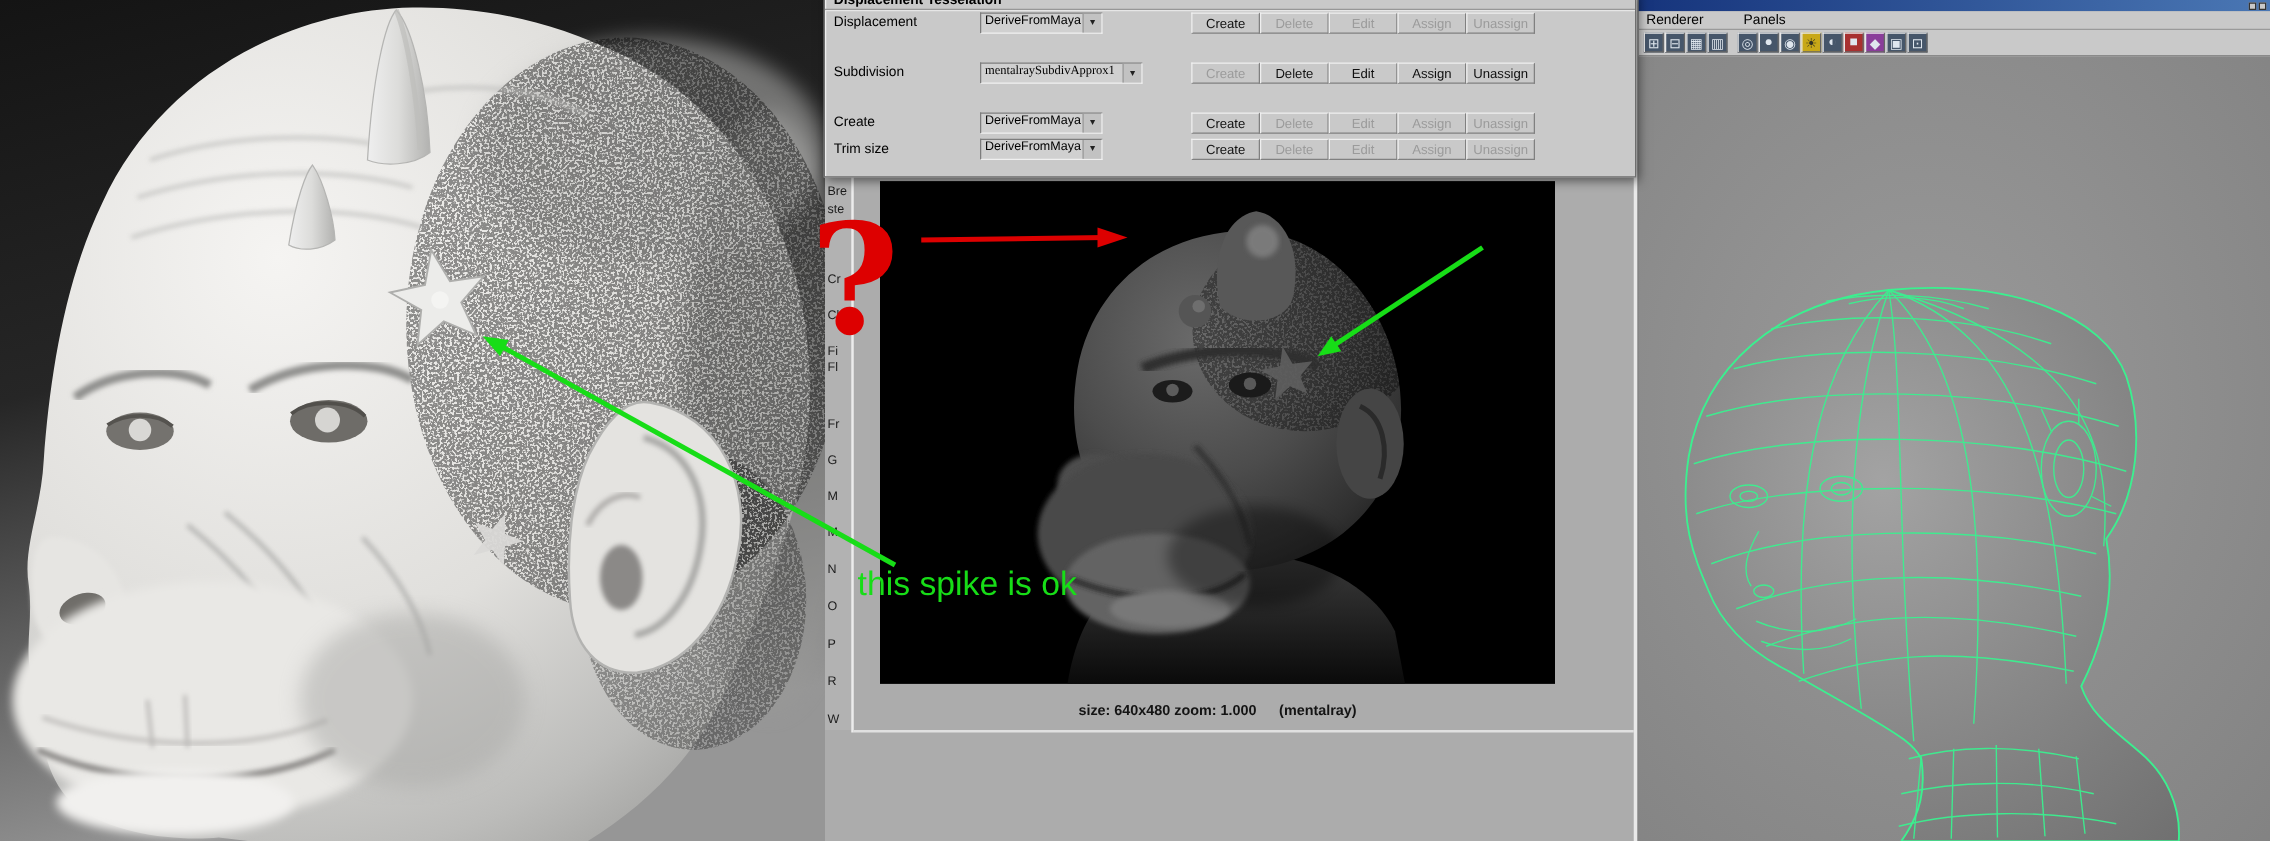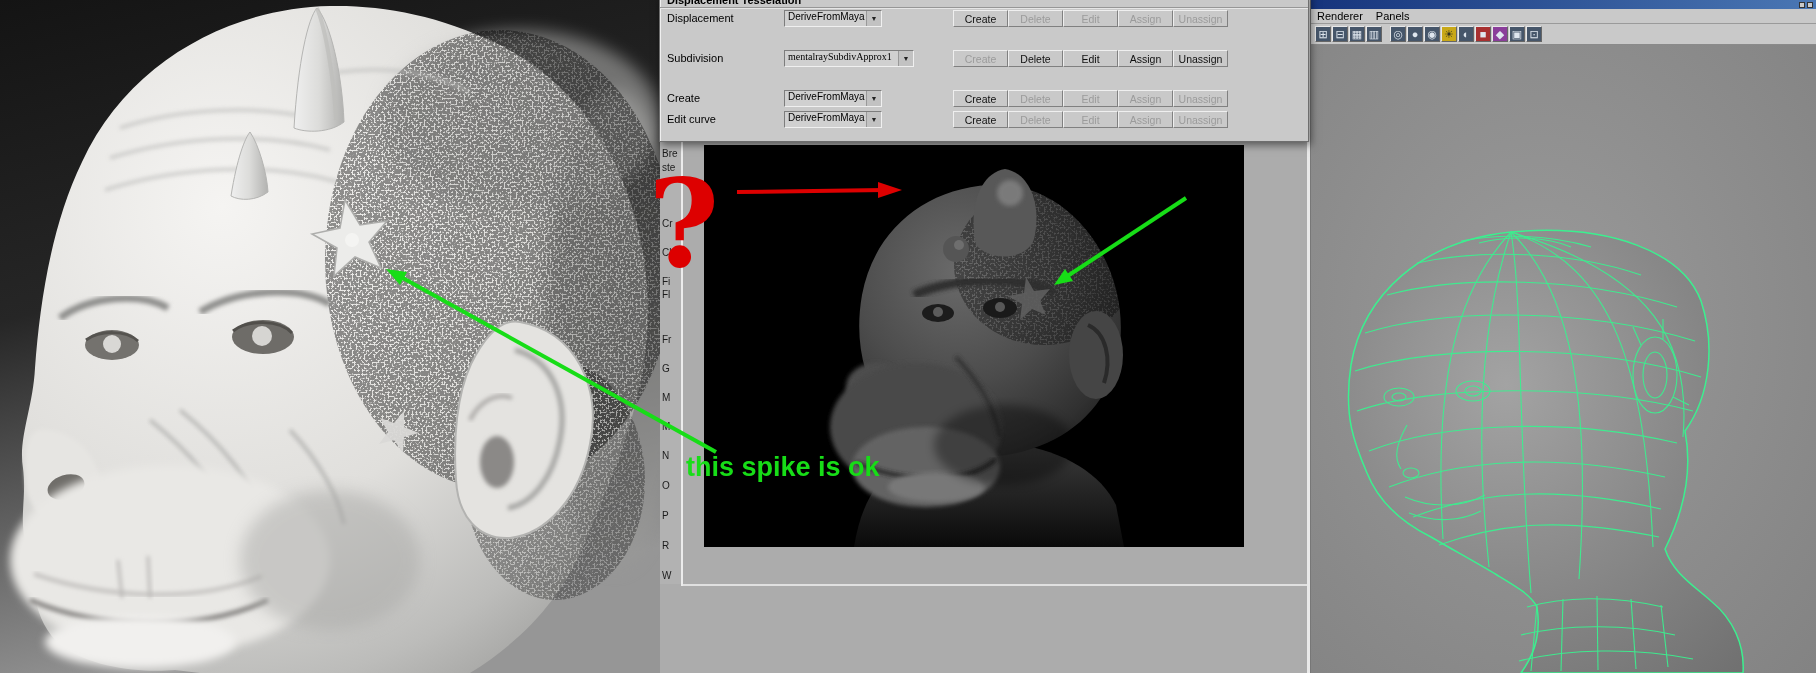--- a/index.html
+++ b/index.html
@@ -38,39 +38,39 @@
   .btnrow { position:absolute; left:293px; top:1px; display:flex; }
   .dbtn { width:55px; height:17px; background:#c9c9c9; border:1px solid; border-color:#efefef #808080 #808080 #efefef;
           font-size:10.5px; font-family:inherit; color:#101010; text-align:center; padding:0; }
   .dbtn.disabled { color:#9b9b9b; }
 
   
   .right { position:absolute; left:1310px; top:0; width:506px; height:673px; z-index:1; border-left:1px solid #777; }
   .rtitle { height:9px; background:linear-gradient(90deg,#16347c,#4a77b4); display:flex; justify-content:flex-end;
             align-items:center; gap:2px; padding:0 3px; }
   .tctl { width:6px; height:6px; background:#c9c9c9; border:1px solid #333; }
-  .rmenu { height:15px; background:#c9c9c9; display:flex; gap:13px; padding-left:6px; font-size:11px;
+  .rmenu { height:15px; background:#c9c9c9; display:flex; gap:32px; padding-left:6px; font-size:11px;
            align-items:center; border-bottom:1px solid #9a9a9a; color:#000; }
   .rmenu span { cursor:default; }
   .rtool { height:21px; background:#c9c9c9; display:flex; gap:1px; padding-left:4px; align-items:center;
            border-bottom:1px solid #8a8a8a; }
   .ticon { width:16px; height:16px; display:flex; align-items:center; justify-content:center; font-size:11px;
            color:#dfe6ee; background:#46566a; border:1px solid; border-color:#e8e8e8 #666 #666 #e8e8e8; }
   .ticon.gap { margin-right:7px; }
   .ticon.yellow { background:#c8a818; color:#332; }
   .ticon.red { background:#a83030; }
   .ticon.violet { background:#8a3d9a; }
   .rview { position:absolute; left:0; top:45px; width:506px; height:628px; }
 
   
   .ann { position:absolute; left:0; top:0; z-index:50; pointer-events:none; }
   .qmark { position:absolute; left:648px; top:162px; z-index:60; color:#dd0000;
            font-family:"DejaVu Serif", serif; font-weight:900; font-size:122px; line-height:1; pointer-events:none; }
   .note { position:absolute; left:686px; top:452px; z-index:60; color:#17dd17;
-          font-weight:700; font-size:27px; pointer-events:none; }
+          font-weight:400; font-size:27px; pointer-events:none; }
 </style>
 </head>
 <body>
 
 <div class="canvas">
 
   <div class="left-viewport">
     <svg width="660" height="673" viewBox="0 0 660 673">
       <defs>
         <linearGradient id="lbg" x1="0" y1="0" x2="0.25" y2="1">
@@ -217,20 +217,24 @@
         <path d="M384,180 C402,188 408,214 400,238" stroke="#2a2a2a" stroke-width="4" fill="none"></path>
         <path d="M272,100 C264,62 276,28 301,24 C326,28 338,60 330,94 C324,114 288,118 272,100 Z" fill="#585858"></path>
         <circle cx="306" cy="48" r="13" fill="#7a7a7a" filter="url(#db2)"></circle>
         <circle cx="252" cy="104" r="13" fill="#555"></circle>
         <circle cx="255" cy="100" r="5" fill="#6e6e6e"></circle>
         <polygon points="322,132 330,146 346,144 336,156 342,170 328,164 316,175 318,159 304,151 320,148" fill="#5e5e5e" opacity=".9"></polygon>
         <ellipse cx="300" cy="300" rx="70" ry="40" fill="#000" opacity=".35" filter="url(#db5)"></ellipse>
       </svg>
     </div>
 
+    <div class="status">
+      <span>size: 640x480 zoom: 1.000</span>
+      <span>(mentalray)</span>
+    </div>
   </div>
 
   <div class="dialog">
     <div class="dsec" style="top:0">Displacement Tesselation</div>
 
     <div class="drow" style="top:16px">
       <span class="dlabel">Displacement</span>
       <div class="combo">
         <span class="combo-text">DeriveFromMaya</span>
         <span class="combo-arrow">▼</span>
@@ -270,21 +274,21 @@
       <div class="btnrow">
         <button class="dbtn">Create</button>
         <button class="dbtn disabled">Delete</button>
         <button class="dbtn disabled">Edit</button>
         <button class="dbtn disabled">Assign</button>
         <button class="dbtn disabled">Unassign</button>
       </div>
     </div>
 
     <div class="drow" style="top:117px">
-      <span class="dlabel">Edit curve</span>
+      <span class="dlabel">Trim size</span>
       <div class="combo">
         <span class="combo-text">DeriveFromMaya</span>
         <span class="combo-arrow">▼</span>
       </div>
       <div class="btnrow">
         <button class="dbtn">Create</button>
         <button class="dbtn disabled">Delete</button>
         <button class="dbtn disabled">Edit</button>
         <button class="dbtn disabled">Assign</button>
         <button class="dbtn disabled">Unassign</button>

